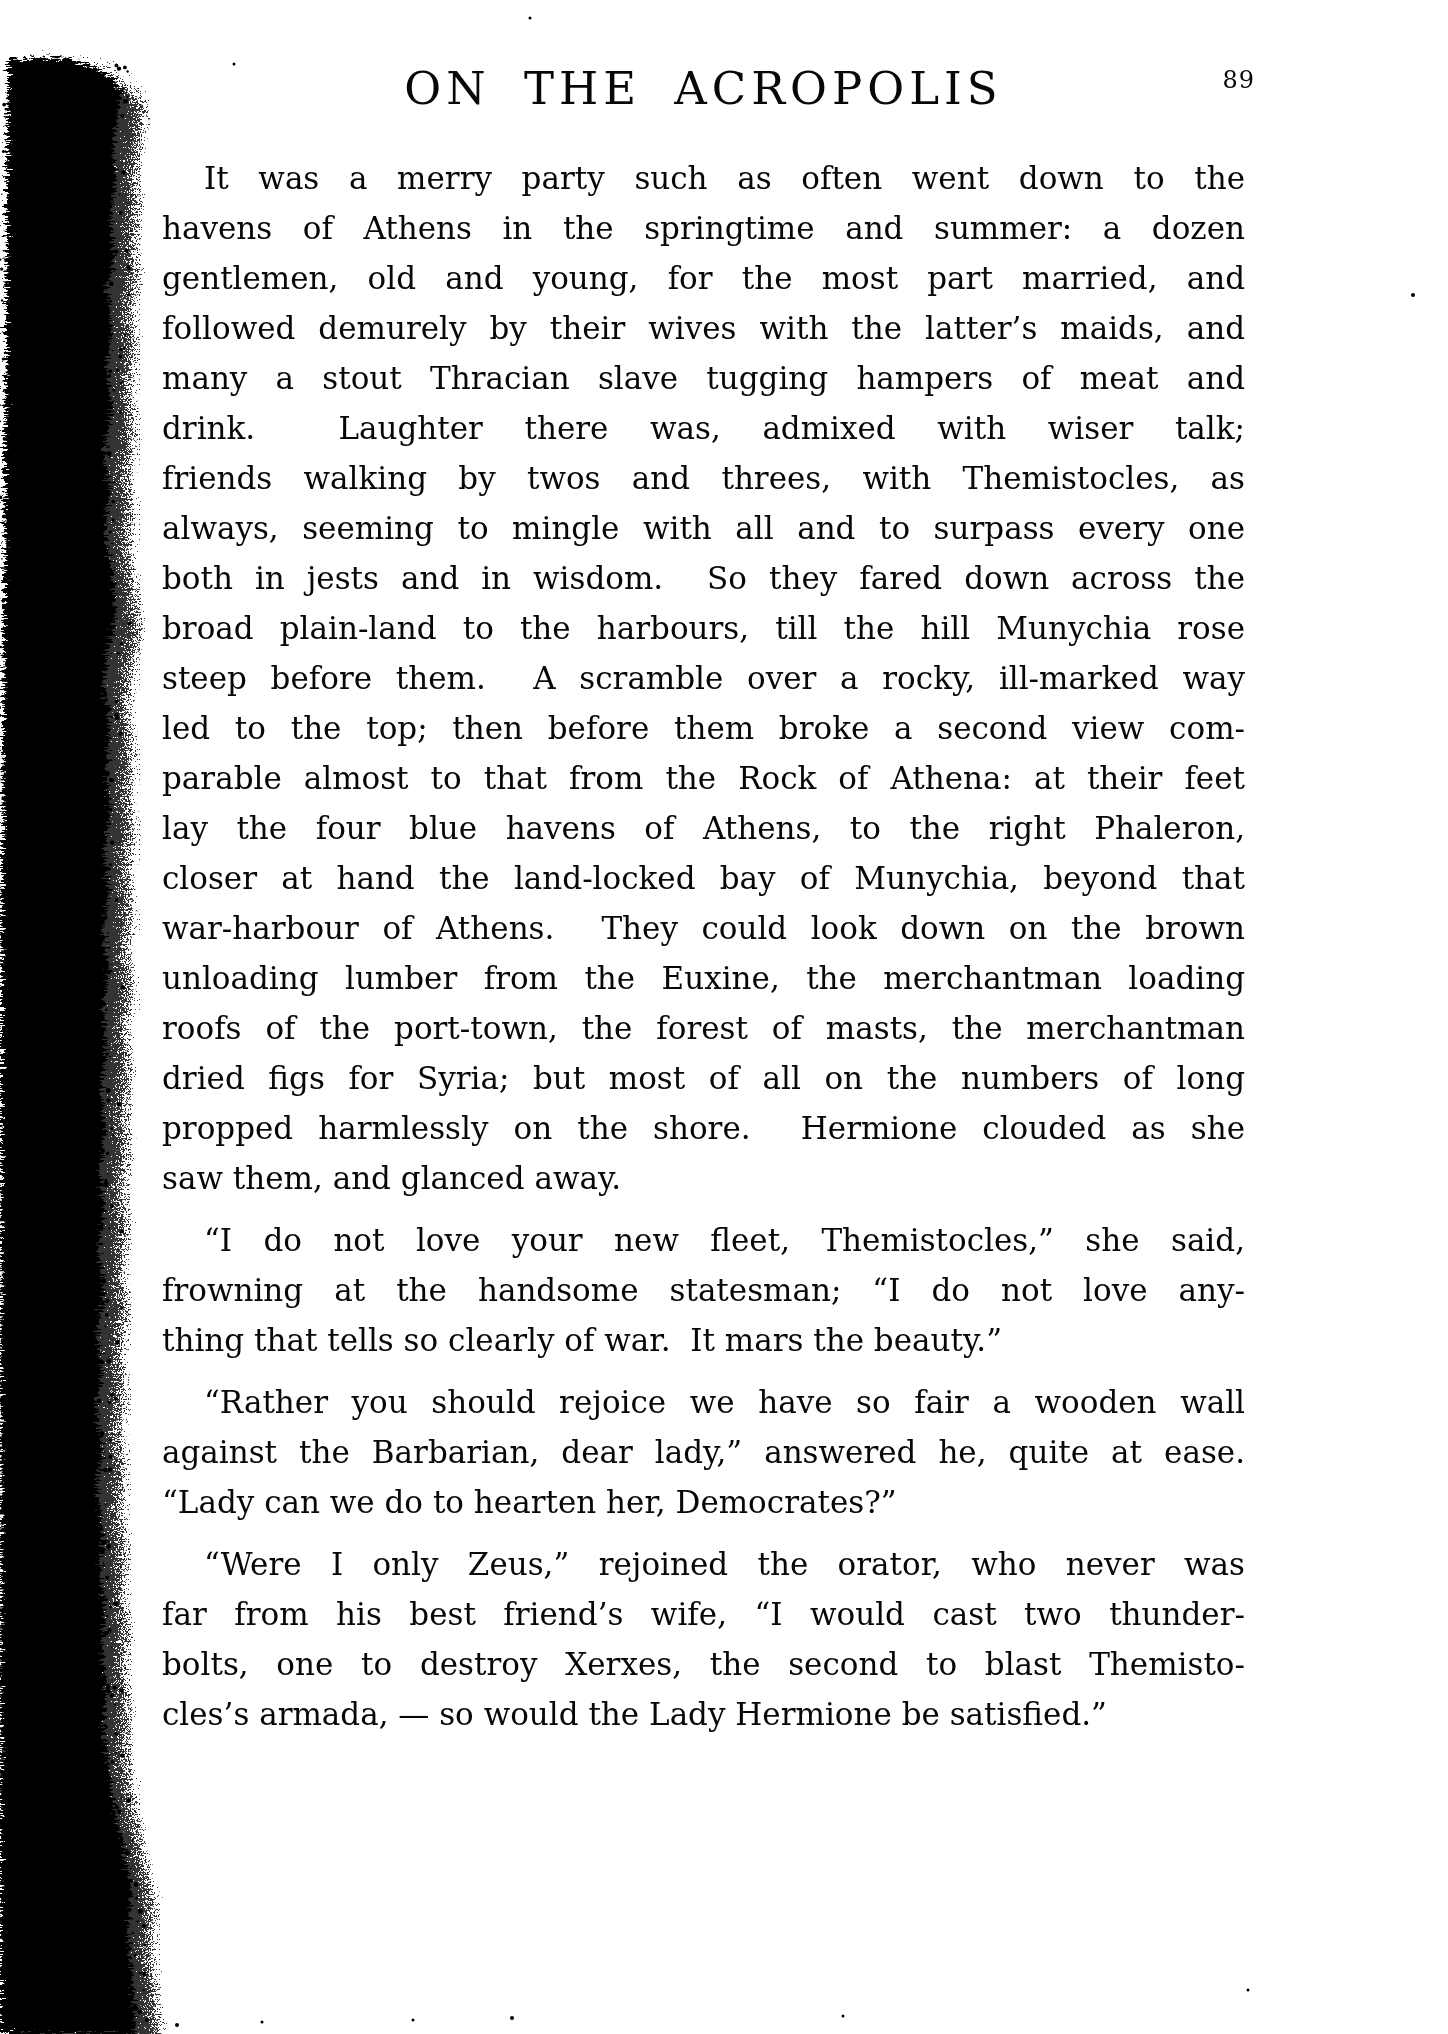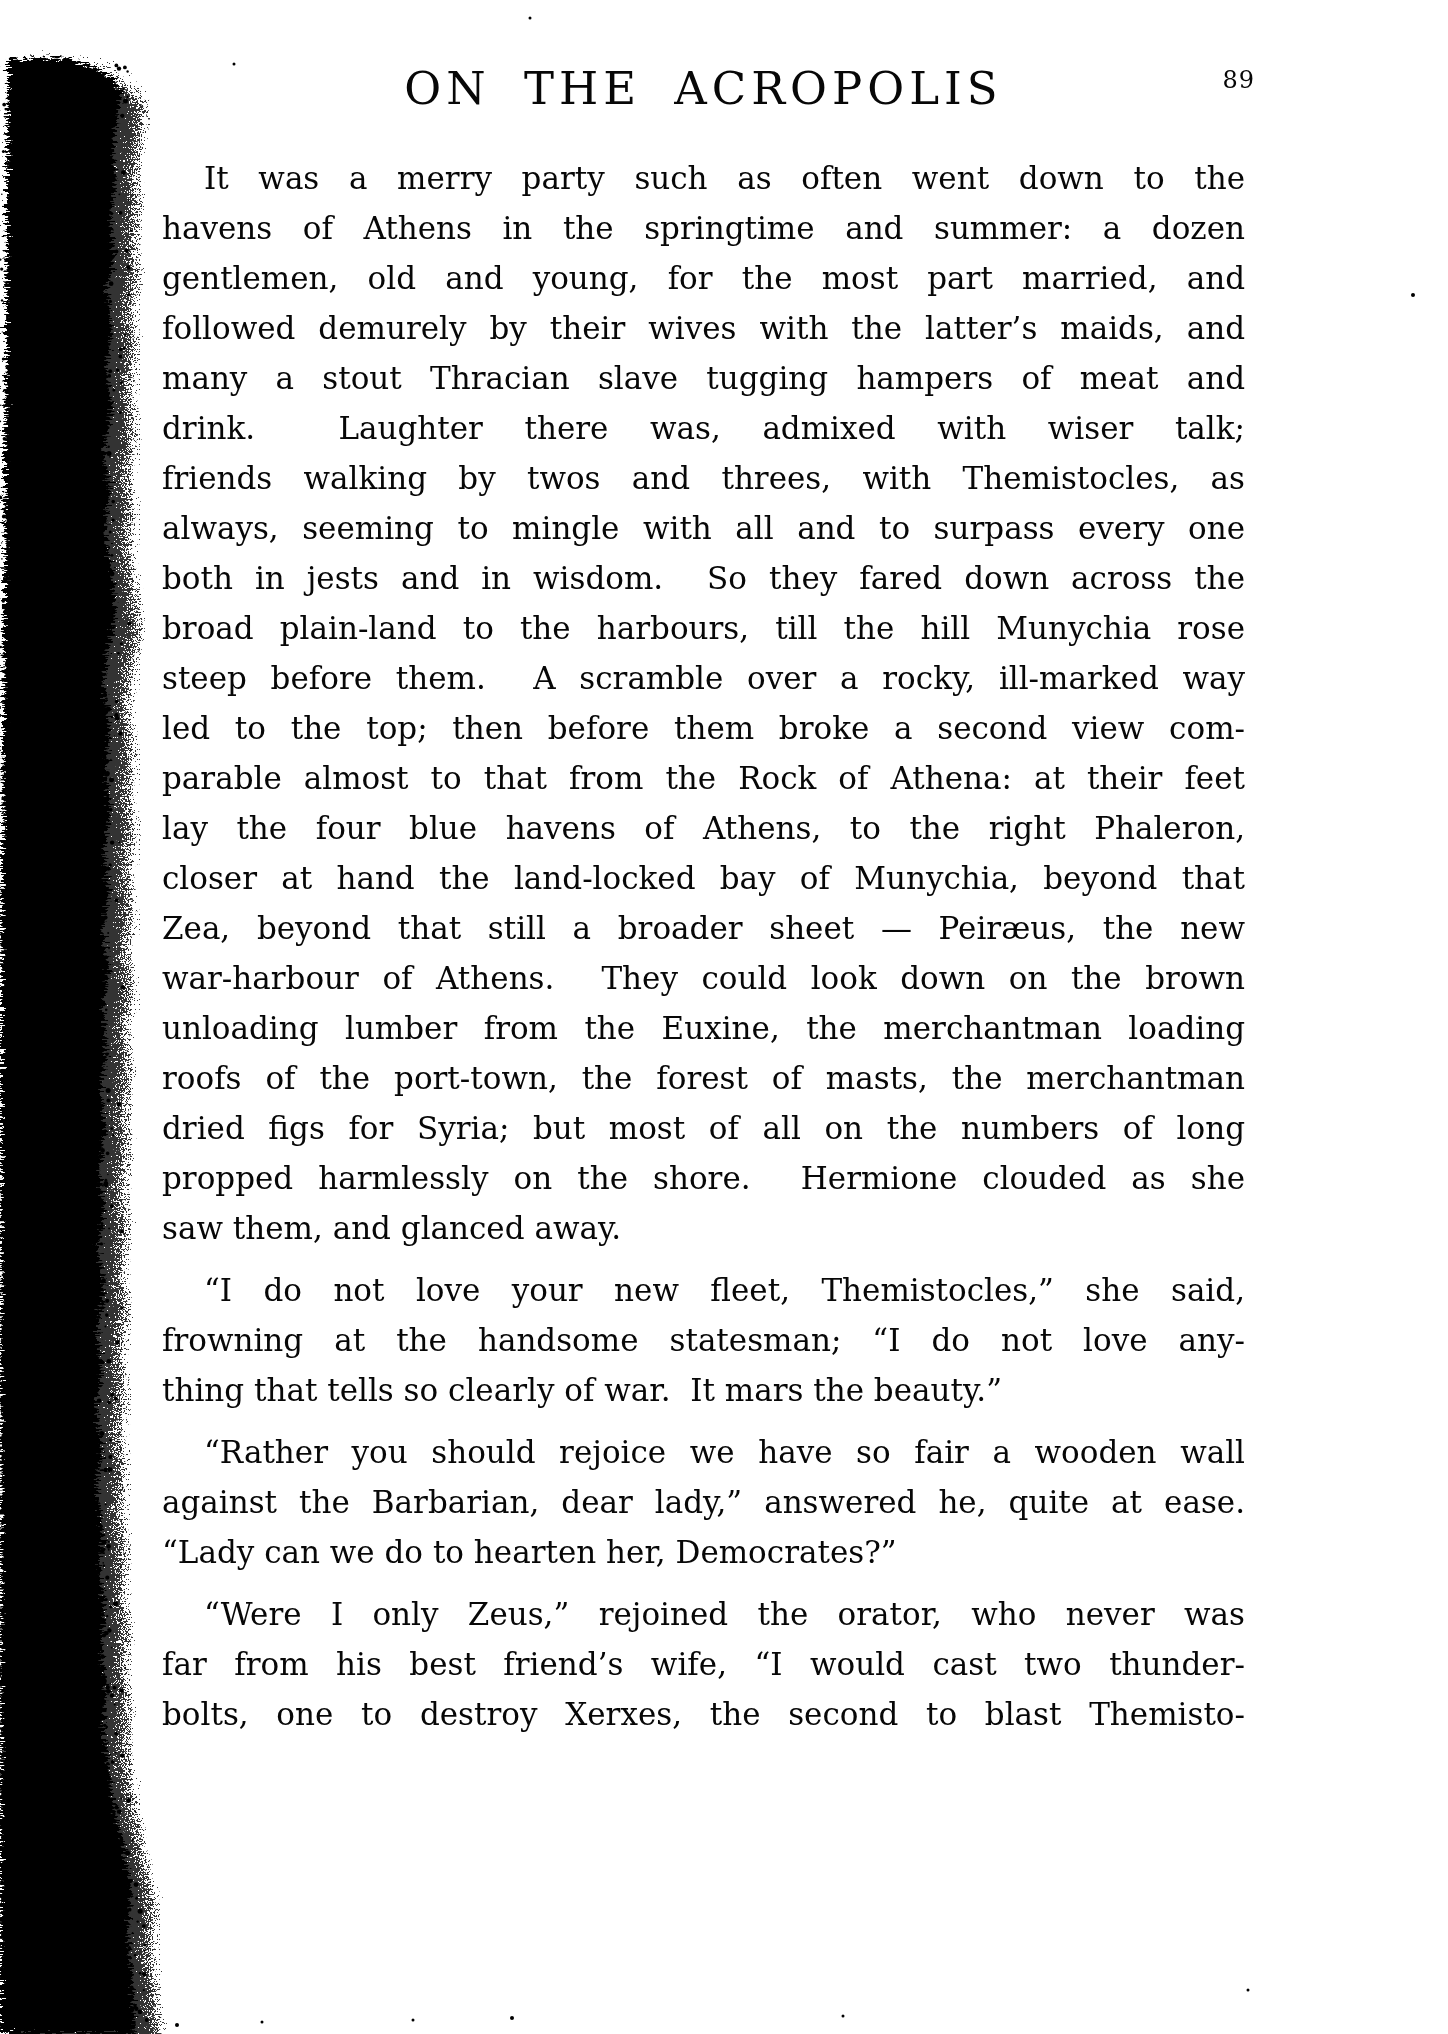--- a/index.html
+++ b/index.html
@@ -423,21 +423,20 @@
       <div class="line">drink.  Laughter there was, admixed with wiser talk;</div>
       <div class="line">friends walking by twos and threes, with Themistocles, as</div>
       <div class="line">always, seeming to mingle with all and to surpass every one</div>
       <div class="line">both in jests and in wisdom.  So they fared down across the</div>
       <div class="line">broad plain-land to the harbours, till the hill Munychia rose</div>
       <div class="line">steep before them.  A scramble over a rocky, ill-marked way</div>
       <div class="line">led to the top; then before them broke a second view com-</div>
       <div class="line">parable almost to that from the Rock of Athena: at their feet</div>
       <div class="line">lay the four blue havens of Athens, to the right Phaleron,</div>
       <div class="line">closer at hand the land-locked bay of Munychia, beyond that</div>
-      <div class="line">Zea, beyond that still a broader sheet — Peiræus, the new</div>
       <div class="line">war-harbour of Athens.  They could look down on the brown</div>
       <div class="line">unloading lumber from the Euxine, the merchantman loading</div>
       <div class="line">roofs of the port-town, the forest of masts, the merchantman</div>
       <div class="line">dried figs for Syria; but most of all on the numbers of long</div>
       <div class="line">propped harmlessly on the shore.  Hermione clouded as she</div>
       <div class="line last">saw them, and glanced away.</div>
     </div>
     <div class="paragraph">
       <div class="line indent">“I do not love your new fleet, Themistocles,” she said,</div>
       <div class="line">frowning at the handsome statesman; “I do not love any-</div>
@@ -445,14 +444,15 @@
     </div>
     <div class="paragraph">
       <div class="line indent">“Rather you should rejoice we have so fair a wooden wall</div>
       <div class="line">against the Barbarian, dear lady,” answered he, quite at ease.</div>
       <div class="line last">“Lady can we do to hearten her, Democrates?”</div>
     </div>
     <div class="paragraph">
       <div class="line indent">“Were I only Zeus,” rejoined the orator, who never was</div>
       <div class="line">far from his best friend’s wife, “I would cast two thunder-</div>
       <div class="line">bolts, one to destroy Xerxes, the second to blast Themisto-</div>
+      <div class="line last">cles’s armada, — so would the Lady Hermione be satisfied.”</div>
     </div>
   </div>
 
 </body></html>

